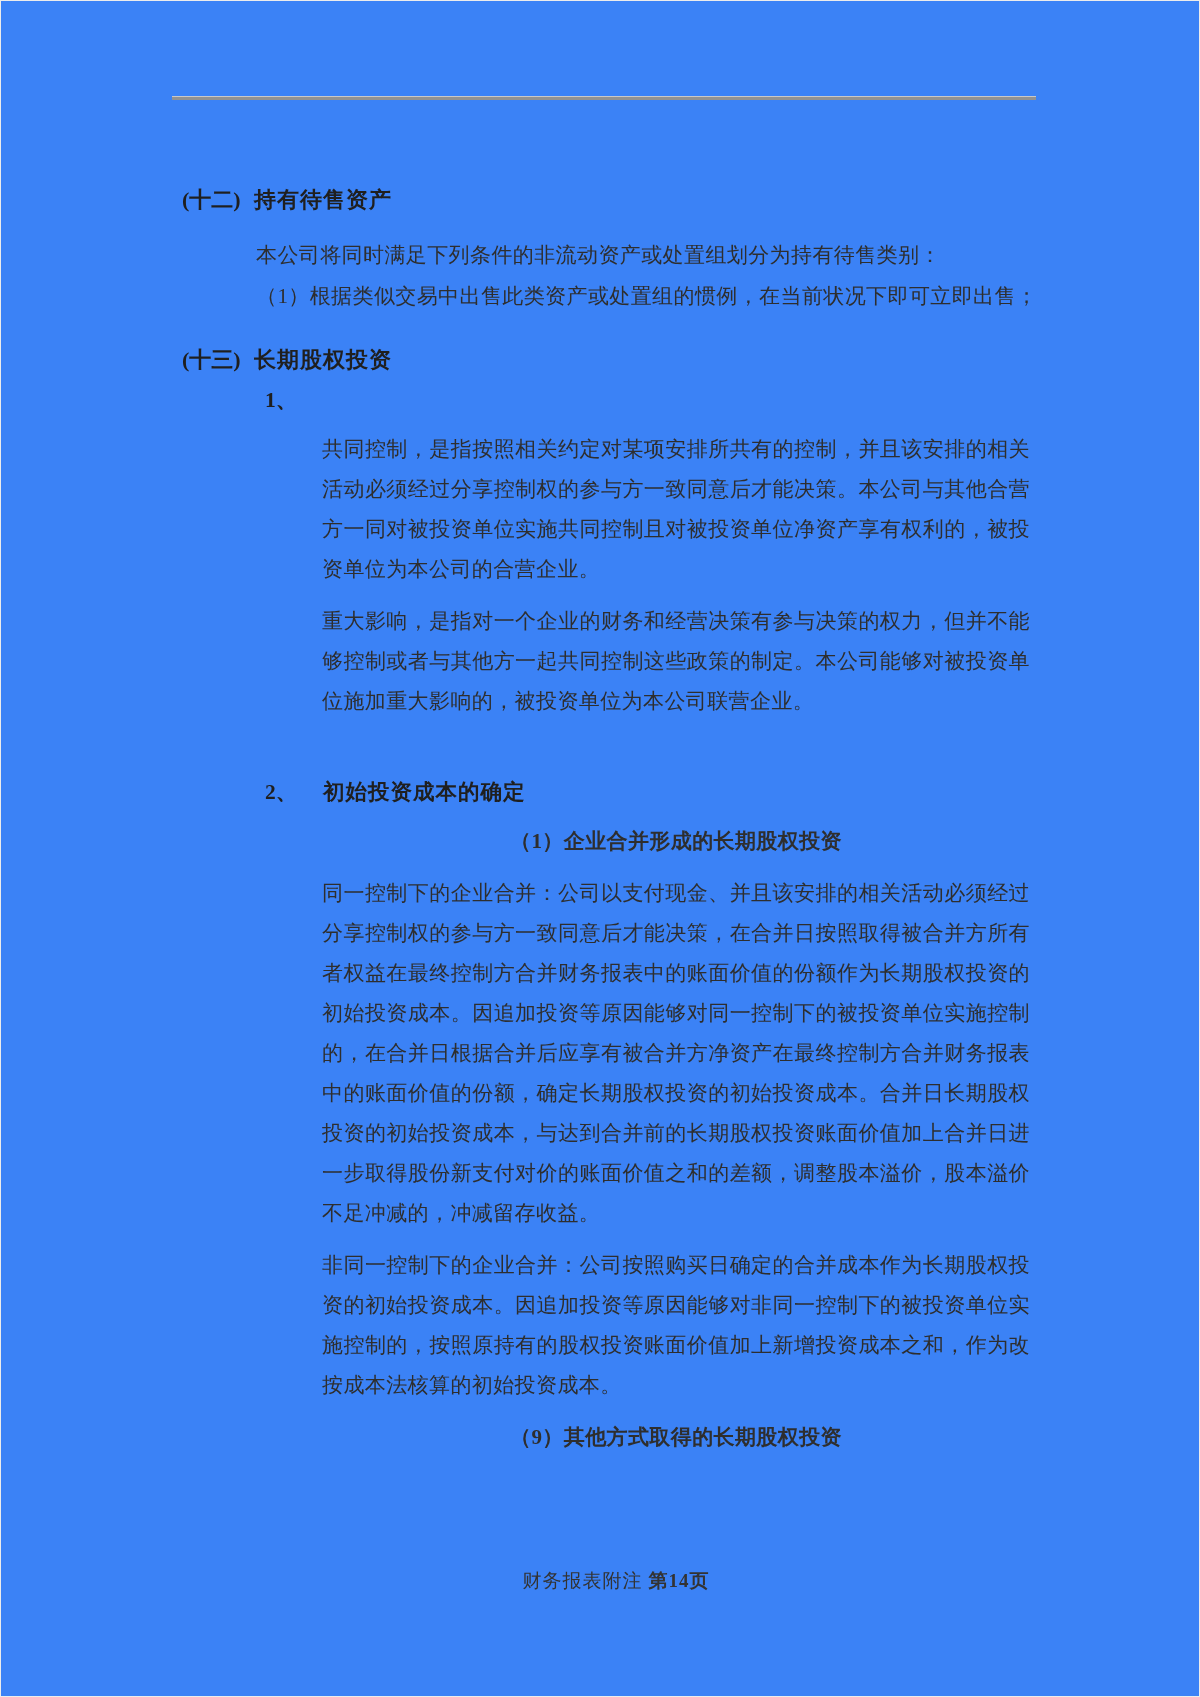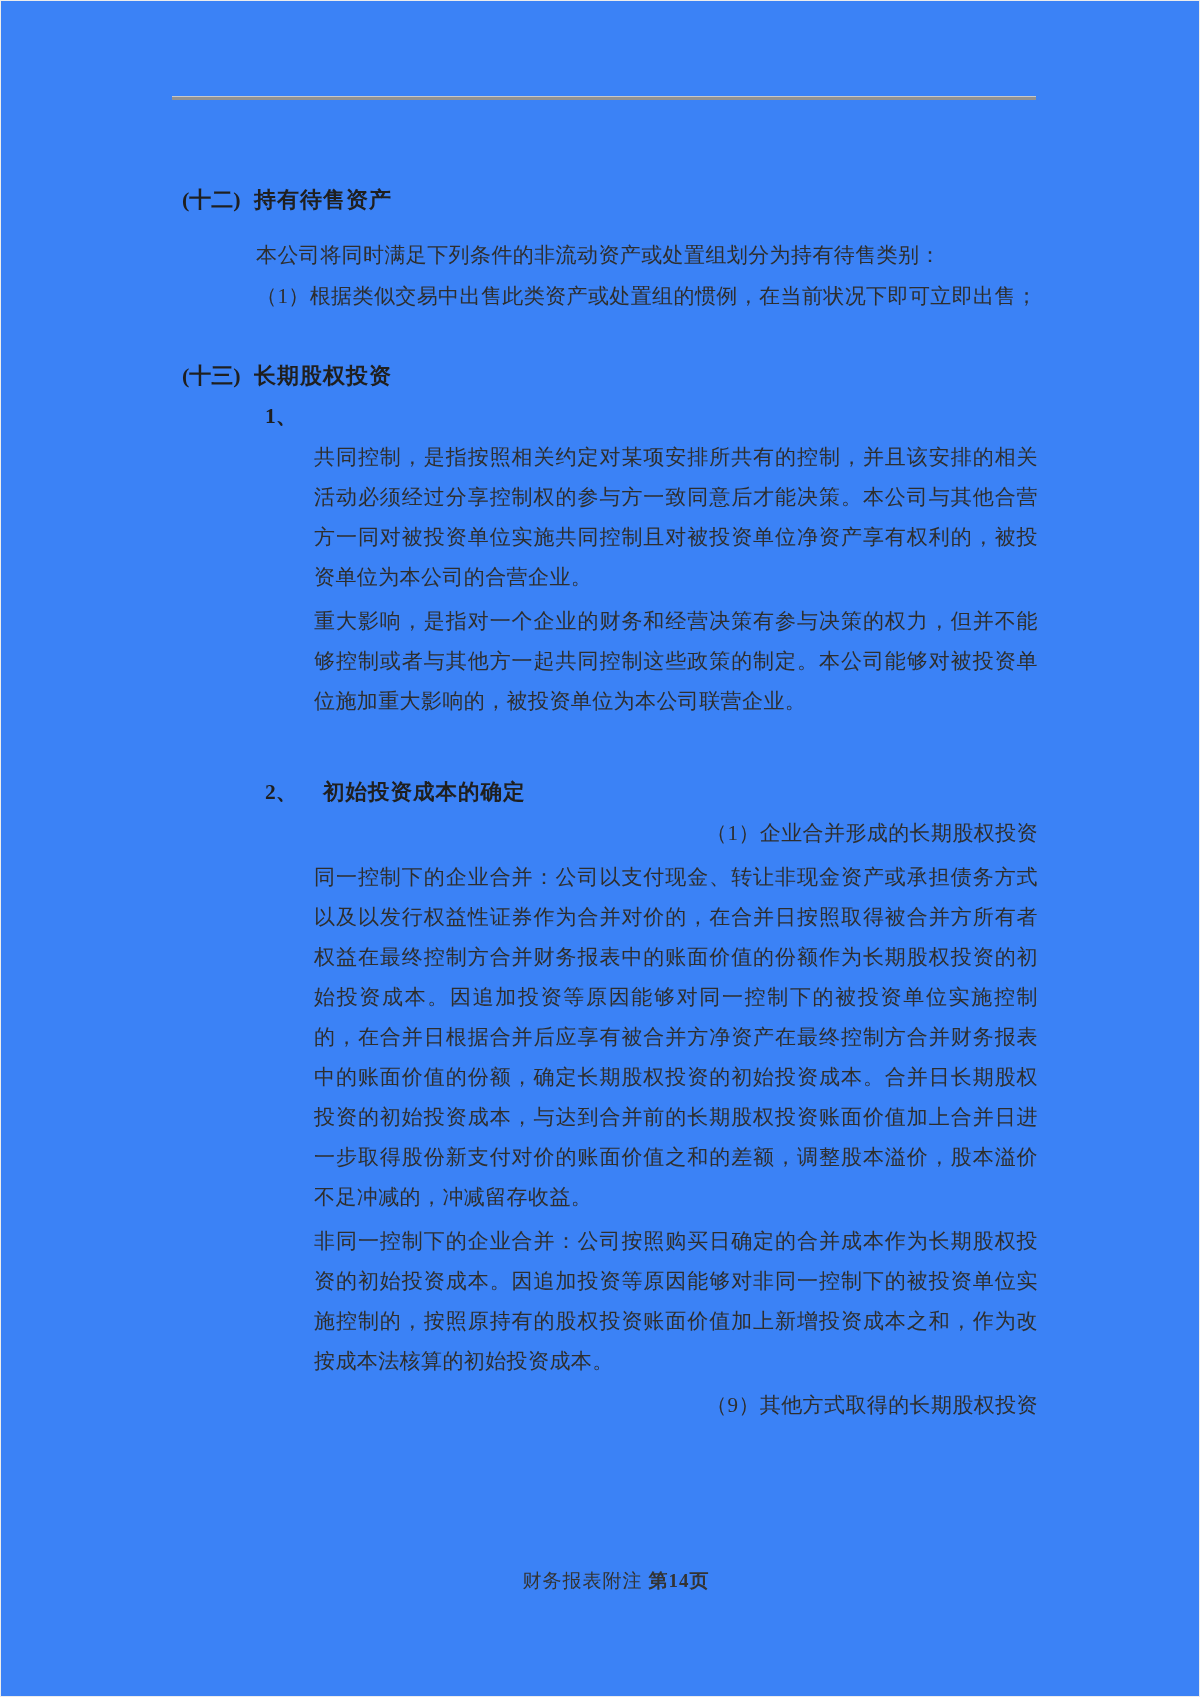--- a/index.html
+++ b/index.html
@@ -44,43 +44,43 @@
   .p-lvl1 {
     margin: 19px 0 0 72px;
     width: 788px;
     font-size: 21px;
     line-height: 39px;
     text-align: justify;
     text-justify: inter-ideograph;
     letter-spacing: 0.4px;
   }
   .p-lvl1 p { margin: 2px; }
-  .sec13 { margin-top: 43px; }
+  .sec13 { margin-top: 27px; }
   .sub-head {
     display: flex;
     margin: 6px 0 0 83px;
     font-weight: bold;
     font-size: 21.5px;
     line-height: 34px;
     color: #1f1f1f;
     letter-spacing: 1px;
   }
   .sub-head.second { margin-top: 54px; }
   .sub-num { width: 58px; flex: 0 0 58px; letter-spacing: 0; }
   .p-lvl2 {
     margin: 4px 0 0 128px;
     width: 732px;
     font-size: 21px;
     line-height: 40px;
     text-align: justify;
     text-justify: inter-ideograph;
     letter-spacing: 0.4px;
   }
-  .p-lvl2 p { margin: 4px; }
-  .p-lvl2 p.plain { text-align: right; }
+  .p-lvl2 p { margin: 12px; }
+  .p-lvl2 p.plain { text-align: center; font-weight: bold; }
   .footer {
     position: absolute;
     left: 16px;
     top: 1568px;
     width: 100%;
     text-align: center;
     font-size: 19px;
     color: #333333;
     letter-spacing: 1px;
   }
@@ -115,21 +115,21 @@
       <p>共同控制，是指按照相关约定对某项安排所共有的控制，并且该安排的相关活动必须经过分享控制权的参与方一致同意后才能决策。本公司与其他合营方一同对被投资单位实施共同控制且对被投资单位净资产享有权利的，被投资单位为本公司的合营企业。</p>
       <p>重大影响，是指对一个企业的财务和经营决策有参与决策的权力，但并不能够控制或者与其他方一起共同控制这些政策的制定。本公司能够对被投资单位施加重大影响的，被投资单位为本公司联营企业。</p>
     </div>
 
     <div class="sub-head second">
       <span class="sub-num">2、</span>
       <span class="sub-title">初始投资成本的确定</span>
     </div>
     <div class="p-lvl2">
       <p class="plain">（1）企业合并形成的长期股权投资</p>
-      <p>同一控制下的企业合并：公司以支付现金、转让非现金资产或承担债务方式以及以发行权益性证券作为合并对价的，在合并日按照取得被合并方所有者权益在最终控制方合并财务报表中的账面价值的份额作为长期股权投资的初始投资成本。因追加投资等原因能够对同一控制下的被投资单位实施控制的，在合并日根据合并后应享有被合并方净资产在最终控制方合并财务报表中的账面价值的份额，确定长期股权投资的初始投资成本。合并日长期股权投资的初始投资成本，与达到合并前的长期股权投资账面价值加上合并日进一步取得股份新支付对价的账面价值之和的差额，调整股本溢价，股本溢价不足冲减的，冲减留存收益。</p>
+      <p>同一控制下的企业合并：公司以支付现金、并且该安排的相关活动必须经过分享控制权的参与方一致同意后才能决策，在合并日按照取得被合并方所有者权益在最终控制方合并财务报表中的账面价值的份额作为长期股权投资的初始投资成本。因追加投资等原因能够对同一控制下的被投资单位实施控制的，在合并日根据合并后应享有被合并方净资产在最终控制方合并财务报表中的账面价值的份额，确定长期股权投资的初始投资成本。合并日长期股权投资的初始投资成本，与达到合并前的长期股权投资账面价值加上合并日进一步取得股份新支付对价的账面价值之和的差额，调整股本溢价，股本溢价不足冲减的，冲减留存收益。</p>
       <p>非同一控制下的企业合并：公司按照购买日确定的合并成本作为长期股权投资的初始投资成本。因追加投资等原因能够对非同一控制下的被投资单位实施控制的，按照原持有的股权投资账面价值加上新增投资成本之和，作为改按成本法核算的初始投资成本。</p>
       <p class="plain">（9）其他方式取得的长期股权投资</p>
     </div>
 
   </div>
 
   <div class="footer">
     <span>财务报表附注</span><span class="page-num">第14页</span>
   </div>
 </div>

